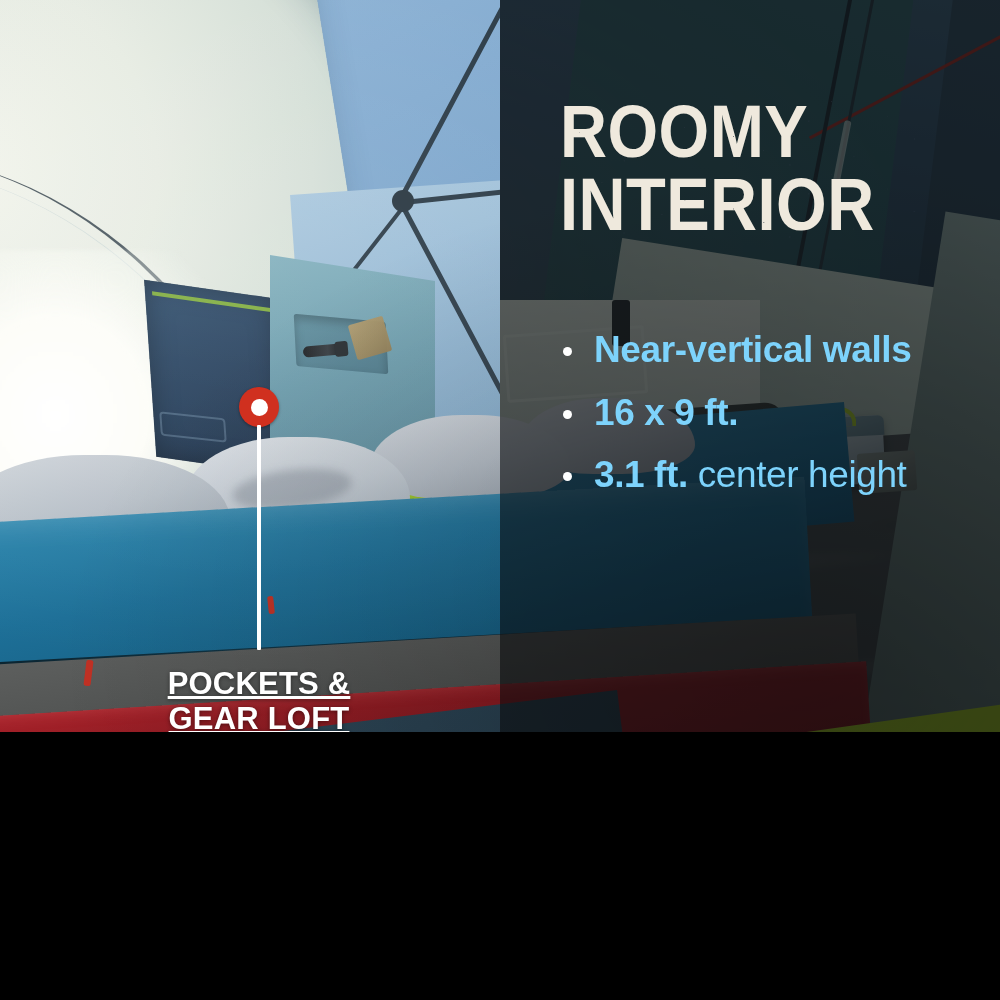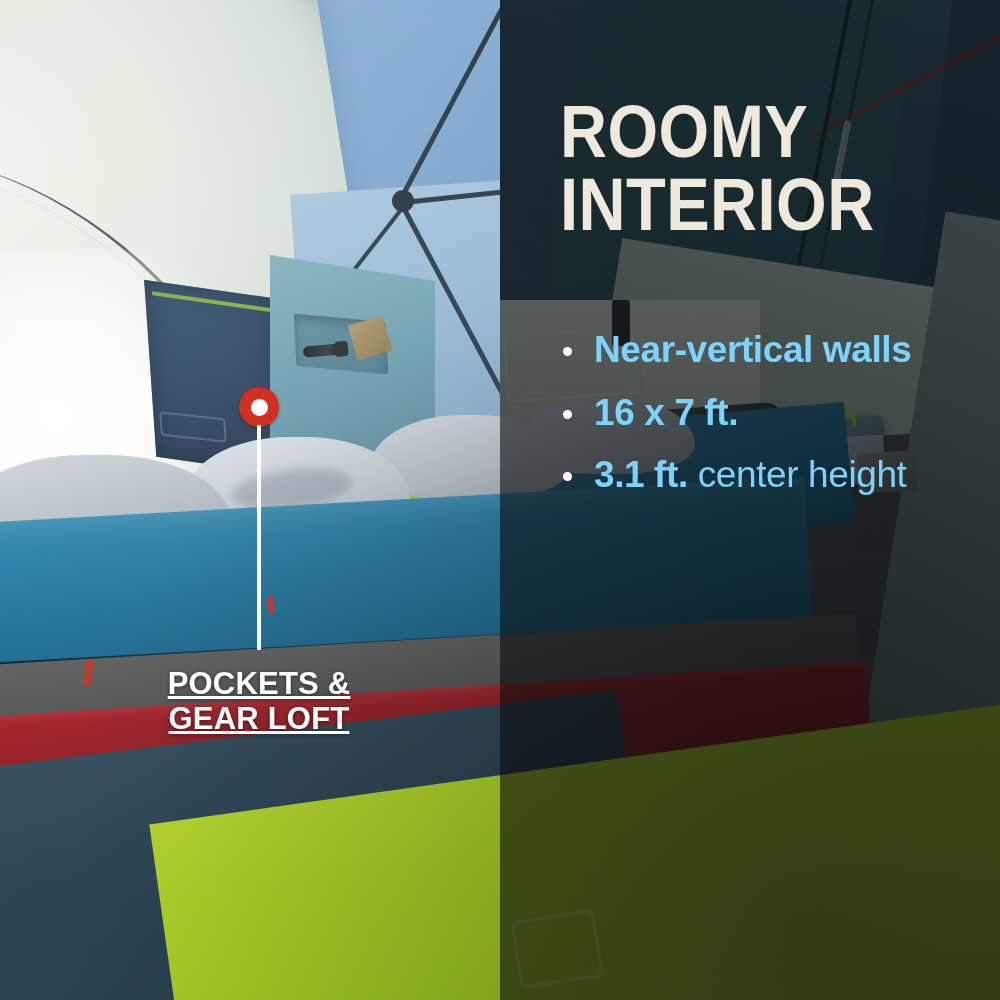--- a/index.html
+++ b/index.html
@@ -1,21 +1,21 @@
 <!DOCTYPE html>
 <html><head>
 <meta charset="utf-8">
 <title>Roomy Interior</title>
 <style>
   html,body{margin:0;padding:0;background:#000;}
   body{font-family:"Liberation Sans","DejaVu Sans",sans-serif;}
 
   .stage{
     position:relative;
-    width:1000px;height:1000px;
+    width:1000px;height:732px;
     overflow:hidden;
     background:#1b2a33;
     user-select:none;
   }
 
   
   .photo{position:absolute;inset:0;overflow:hidden;}
 
   
   .ceil-base{
@@ -537,21 +537,21 @@
 
   <div class="bullets">
 
     <div class="bullet-row">
       <span class="dot"></span>
       <span class="txt"><b>Near-vertical walls</b></span>
     </div>
 
     <div class="bullet-row">
       <span class="dot"></span>
-      <span class="txt"><b>16 x 7 ft.</b></span>
+      <span class="txt"><b>16 x 9 ft.</b></span>
     </div>
 
     <div class="bullet-row">
       <span class="dot"></span>
       <span class="txt"><b>3.1 ft.</b><span> center height</span></span>
     </div>
 
 
   </div>
 

